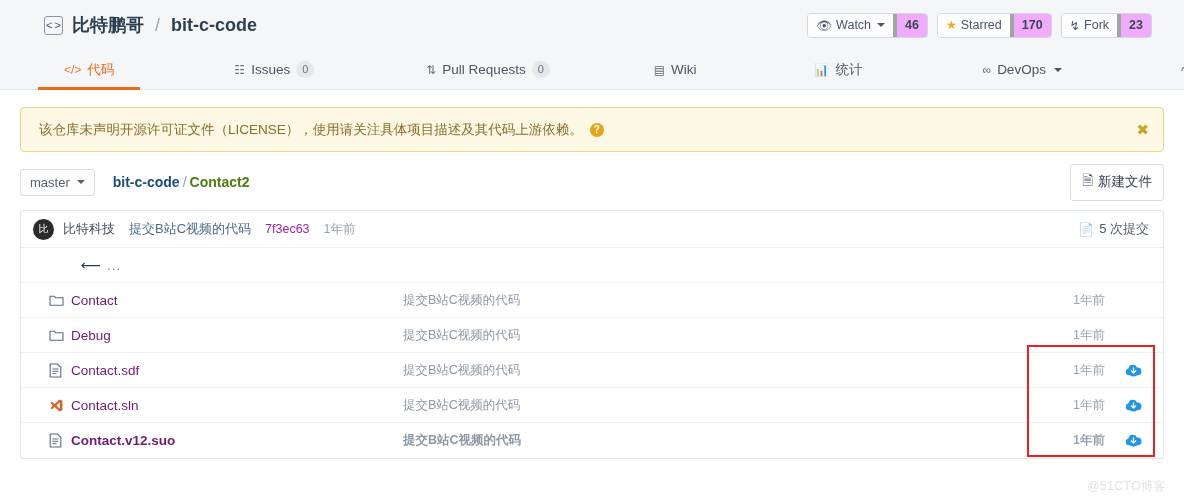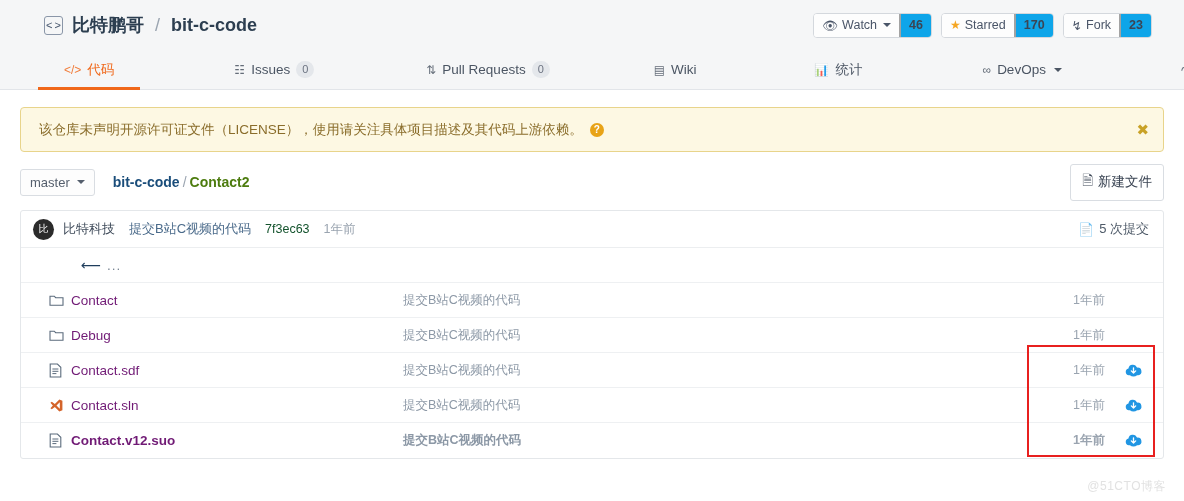--- a/index.html
+++ b/index.html
@@ -65,24 +65,24 @@
   .btn-group .bg-main {
     display: flex; align-items: center; gap: 4px;
     padding: 0 8px;
     color: #4a5568;
     background: #fdfdfd;
     white-space: nowrap;
   }
   .btn-group .bg-count {
     display: flex; align-items: center;
     padding: 0 8px;
-    border-left: 2px solid #a3a3a3;
+    border-left: 4px solid #a3a3a3;
     font-weight: bold;
     color: #3b4554;
-    background: #0ea5e9;
+    background: #f0abfc;
   }
   .caret {
     display: inline-block;
     width: 0; height: 0;
     border-left: 4px solid transparent;
     border-right: 4px solid transparent;
     border-top: 4px solid currentColor;
     margin-left: 2px;
     vertical-align: middle;
   }
@@ -230,21 +230,21 @@
     border-radius: 50%;
     background: #2b2b2b;
     color: #fff;
     font-size: 10px;
     display: flex; align-items: center; justify-content: center;
     margin-right: 9px;
     flex: none;
   }
   .commit-author { color: #3e4a59; margin-right: 14px; }
   .commit-msg { color: #4a6a8a; margin-right: 14px; }
-  .commit-sha { color: #14532d; font-size: 12.5px; margin-right: 14px; }
+  .commit-sha { color: #a21caf; font-size: 12.5px; margin-right: 14px; }
   .commit-time { color: #9aa4b0; font-size: 12.5px; }
   .commit-count {
     margin-left: auto;
     color: #4e5a68;
     font-size: 13px;
     display: flex; align-items: center; gap: 5px;
   }
 
   .file-row {
     display: flex;

